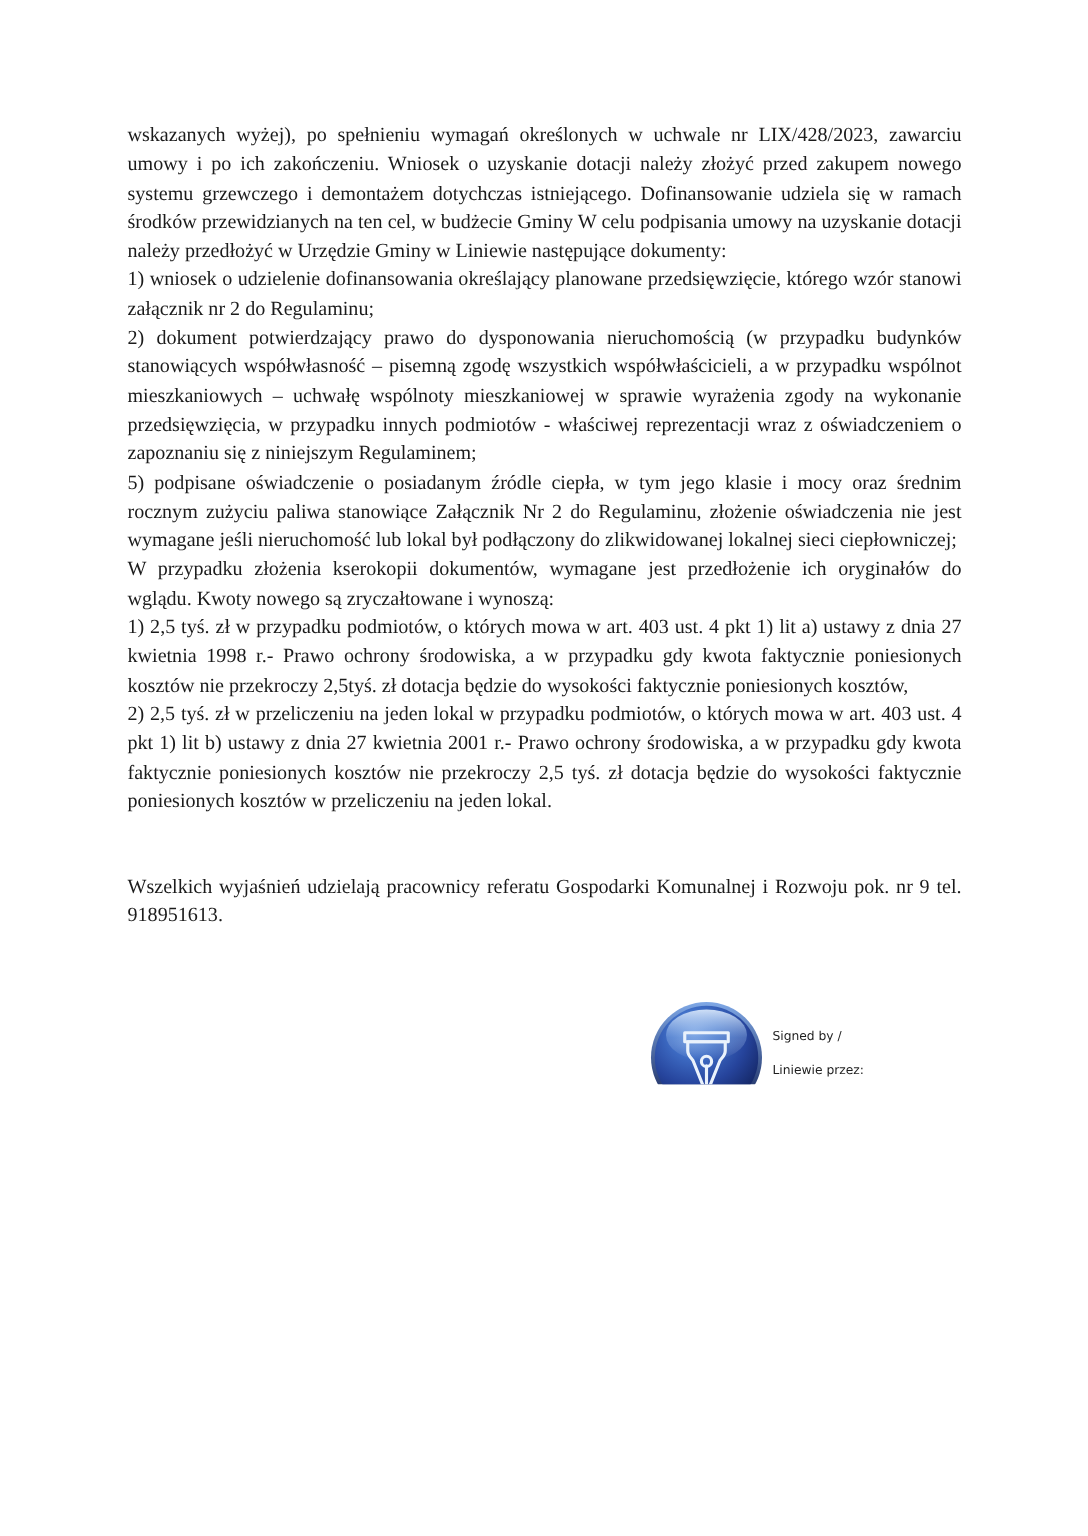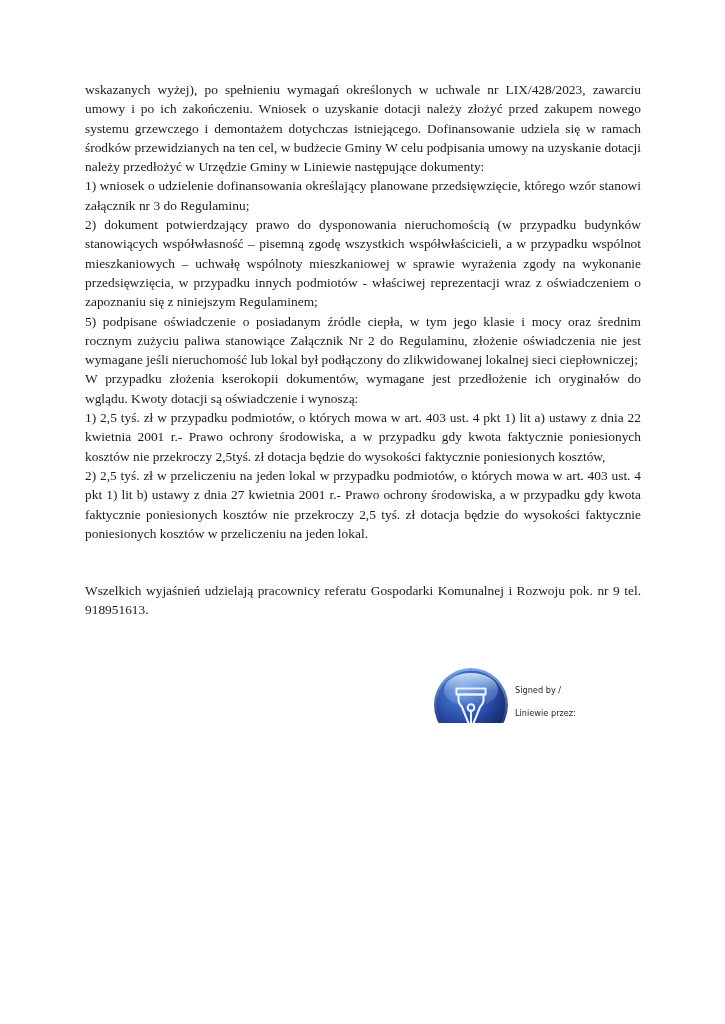--- a/index.html
+++ b/index.html
@@ -94,29 +94,29 @@
 </style>
 </head>
 <body>
 
 <div class="page">
 
   <div class="doc-body">
 
     <p class="para">wskazanych wyżej), po spełnieniu wymagań określonych w uchwale nr LIX/428/2023, zawarciu umowy i po ich zakończeniu. Wniosek o uzyskanie dotacji należy złożyć przed zakupem nowego systemu grzewczego i demontażem dotychczas istniejącego. Dofinansowanie udziela się w ramach środków przewidzianych na ten cel, w budżecie Gminy W celu podpisania umowy na uzyskanie dotacji należy przedłożyć w Urzędzie Gminy w Liniewie następujące dokumenty:</p>
 
-    <p class="para">1) wniosek o udzielenie dofinansowania określający planowane przedsięwzięcie, którego wzór stanowi załącznik nr 3 do Regulaminu;</p>
+    <p class="para">1) wniosek o udzielenie dofinansowania określający planowane przedsięwzięcie, którego wzór stanowi załącznik nr 2 do Regulaminu;</p>
 
     <p class="para">2) dokument potwierdzający prawo do dysponowania nieruchomością (w przypadku budynków stanowiących współwłasność – pisemną zgodę wszystkich współwłaścicieli, a w przypadku wspólnot mieszkaniowych – uchwałę wspólnoty mieszkaniowej w sprawie wyrażenia zgody na wykonanie przedsięwzięcia, w przypadku innych podmiotów - właściwej reprezentacji wraz z oświadczeniem o zapoznaniu się z niniejszym Regulaminem;</p>
 
     <p class="para">5) podpisane oświadczenie o posiadanym źródle ciepła, w tym jego klasie i mocy oraz średnim rocznym zużyciu paliwa stanowiące Załącznik Nr 2 do Regulaminu, złożenie oświadczenia nie jest wymagane jeśli nieruchomość lub lokal był podłączony do zlikwidowanej lokalnej sieci ciepłowniczej;</p>
 
-    <p class="para">W przypadku złożenia kserokopii dokumentów, wymagane jest przedłożenie ich oryginałów do wglądu. Kwoty dotacji są oświadczenie i wynoszą:</p>
+    <p class="para">W przypadku złożenia kserokopii dokumentów, wymagane jest przedłożenie ich oryginałów do wglądu. Kwoty nowego są zryczałtowane i wynoszą:</p>
 
-    <p class="para">1) 2,5 tyś. zł w przypadku podmiotów, o których mowa w art. 403 ust. 4 pkt 1) lit a) ustawy z dnia 22 kwietnia 2001 r.- Prawo ochrony środowiska, a w przypadku gdy kwota faktycznie poniesionych kosztów nie przekroczy 2,5tyś. zł dotacja będzie do wysokości faktycznie poniesionych kosztów,</p>
+    <p class="para">1) 2,5 tyś. zł w przypadku podmiotów, o których mowa w art. 403 ust. 4 pkt 1) lit a) ustawy z dnia 27 kwietnia 1998 r.- Prawo ochrony środowiska, a w przypadku gdy kwota faktycznie poniesionych kosztów nie przekroczy 2,5tyś. zł dotacja będzie do wysokości faktycznie poniesionych kosztów,</p>
 
     <p class="para">2) 2,5 tyś. zł w przeliczeniu na jeden lokal w przypadku podmiotów, o których mowa w art. 403 ust. 4 pkt 1) lit b) ustawy z dnia 27 kwietnia 2001 r.- Prawo ochrony środowiska, a w przypadku gdy kwota faktycznie poniesionych kosztów nie przekroczy 2,5 tyś. zł dotacja będzie do wysokości faktycznie poniesionych kosztów w przeliczeniu na jeden lokal.</p>
 
     <p class="para para-gap">Wszelkich wyjaśnień udzielają pracownicy referatu Gospodarki Komunalnej i Rozwoju pok. nr 9 tel. 918951613.</p>
 
   </div>
 
   <div class="signature-stamp">
 
     <div class="stamp-badge">

